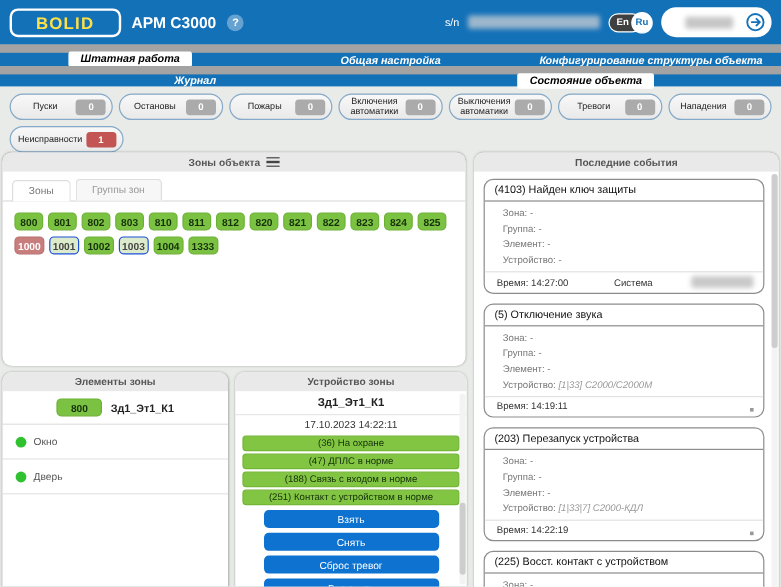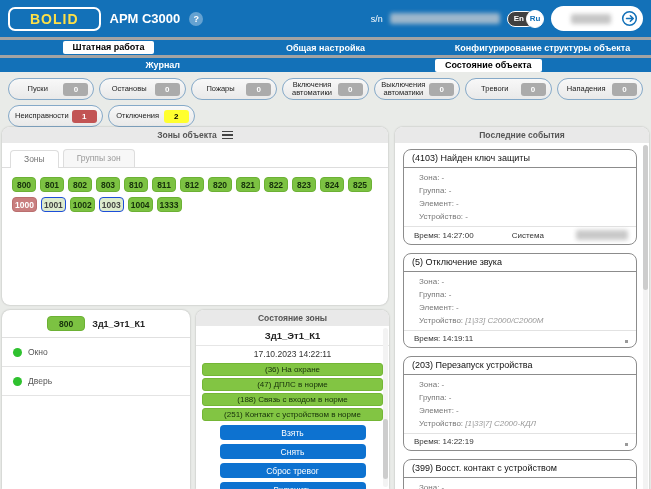--- a/index.html
+++ b/index.html
@@ -26,21 +26,21 @@
   .lang .ru { width:18px; height:18px; background:#fff; border:1.5px solid #fff; border-radius:50%;
               color:#1371b8; font-size:8px; font-weight:bold; display:flex; align-items:center;
               justify-content:center; position:relative; }
   .userpill { width:92px; height:25px; background:#fff; border-radius:13px; display:flex;
               align-items:center; padding:0 5px 0 10px; }
   .blur.user { width:40px; height:10px; background:#c6c6c6; margin:0 auto; }
   .logout { width:17px; height:17px; flex:0 0 auto; display:flex; }
 
   
   .nav { position:absolute; left:0; right:0; background:#1371b8;
-         border-top:3px solid #a3a3a3; display:flex; }
+         border-top:7px solid #a3a3a3; display:flex;font-style:italic; }
   .nav1 { top:37px; height:18px; }
   .nav2 { top:55px; height:17px; }
   .ncell { flex:1; display:flex; align-items:center; justify-content:center; }
   .navlbl { color:#fff; font-weight:bold; font-size:9px; white-space:nowrap; }
   .tab-on { background:#fff; color:#000; font-weight:bold; font-size:9px;
             padding:1px 10px 2px; border-radius:2px; white-space:nowrap; }
 
   
   .counters { position:absolute; top:72px; left:0; right:0; height:55px; padding:6px 8px 0; }
   .crow { display:flex; gap:5px; }
@@ -192,24 +192,20 @@
     <div class="pill">
       <span class="plbl">Нападения</span>
       <span class="pcnt">0</span>
     </div>
   </div>
   <div class="crow crow2">
     <div class="pill">
       <span class="plbl">Неисправности</span>
       <span class="pcnt red">1</span>
     </div>
-    <div class="pill">
-      <span class="plbl">Отключения</span>
-      <span class="pcnt yellow">2</span>
-    </div>
   </div>
 </div>
 
 <div class="panel" id="zones">
   <div class="phead">
     <span>Зоны объекта</span>
     <span class="menu-ic">
         <i></i>
         <i></i>
         <i></i>
@@ -236,37 +232,40 @@
     <span class="zb r">1000</span>
     <span class="zb p">1001</span>
     <span class="zb g">1002</span>
     <span class="zb p">1003</span>
     <span class="zb g">1004</span>
     <span class="zb g">1333</span>
   </div>
 </div>
 
 <div class="panel" id="elems">
+  <div class="phead">
+      <span>Элементы зоны</span>
+    </div>
   <div class="esub">
     <span class="ebadge">800</span>
     <span class="ename">Зд1_Эт1_К1</span>
   </div>
   <div class="eitem">
     <span class="dot"></span>
     <span class="eilbl">Окно</span>
   </div>
   <div class="eitem">
     <span class="dot"></span>
     <span class="eilbl">Дверь</span>
   </div>
 </div>
 
 <div class="panel" id="zstate">
   <div class="phead">
-      <span>Состояние зоны</span>
+      <span>Устройство зоны</span>
     </div>
   <div class="sname">Зд1_Эт1_К1</div>
   <div class="sdate">17.10.2023 14:22:11</div>
   <div class="sbar">(36) На охране</div>
   <div class="sbar">(47) ДПЛС в норме</div>
   <div class="sbar">(188) Связь с входом в норме</div>
   <div class="sbar">(251) Контакт с устройством в норме</div>
   <div class="sbtn">Взять</div>
   <div class="sbtn">Снять</div>
   <div class="sbtn">Сброс тревог</div>
@@ -319,21 +318,21 @@
         <div class="eline"><span>Элемент:</span> <span>-</span></div>
         <div class="eline"><span>Устройство:</span> <span class="dev">[1|33|7] С2000-КДЛ</span></div>
       </div>
       <div class="eft">
         <span>Время:</span>&nbsp;<span>14:22:19</span>
         <span class="dotmark"></span>
       </div>
     </div>
 
     <div class="ecard">
-      <div class="et">(399) Восст. контакт с устройством</div>
+      <div class="et">(225) Восст. контакт с устройством</div>
       <div class="ef">
         <div class="eline"><span>Зона:</span> <span>-</span></div>
 
       </div>
     </div>
 
   </div>
   <div class="vscroll">
     <div class="vthumb" style="top:0; height:145px;"></div>
   </div>

